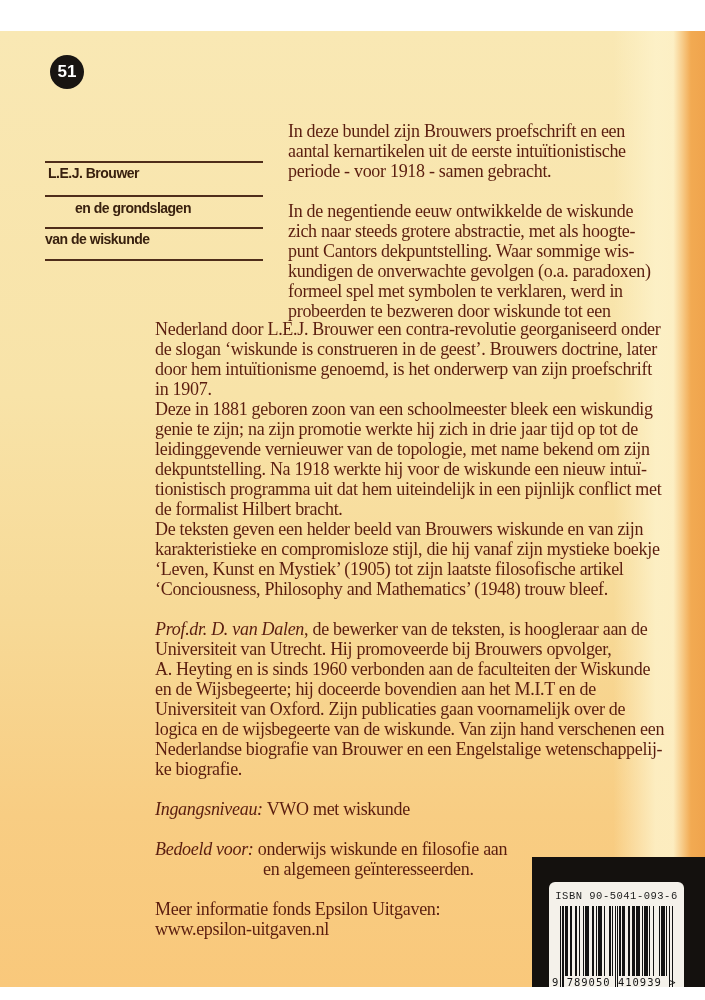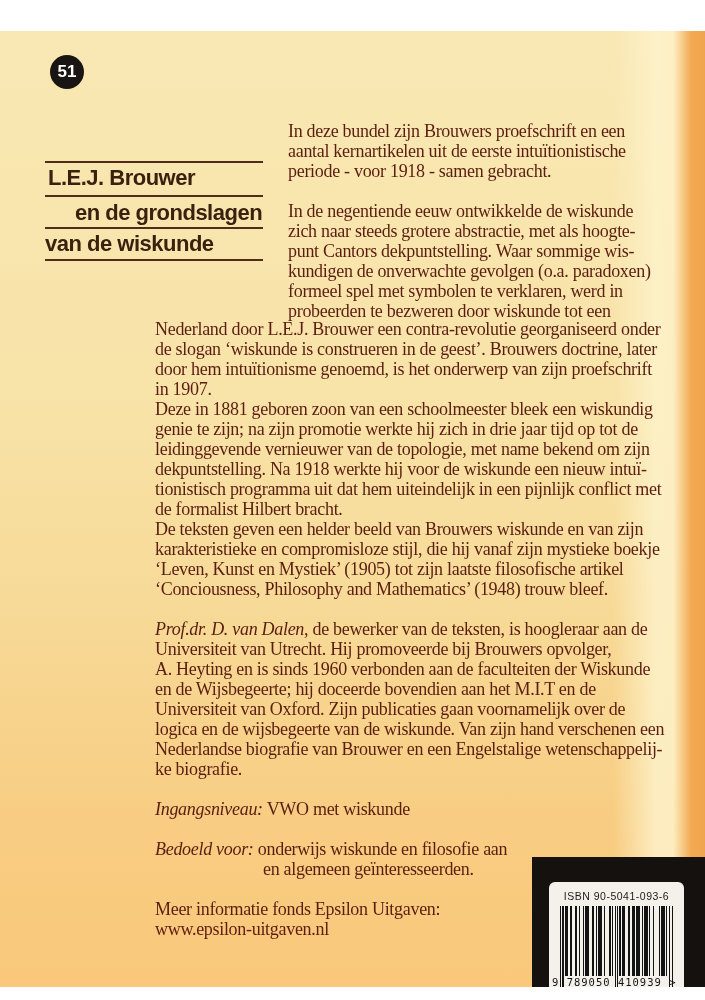--- a/index.html
+++ b/index.html
@@ -24,39 +24,39 @@
     background:#191512;border-radius:50%;
     display:flex;align-items:center;justify-content:center;
     color:#fff;font-family:"Liberation Sans",sans-serif;
     font-weight:bold;font-size:17px;
   }
   .title-block{position:absolute;left:45px;top:0;width:218px;}
   .t-rule{position:absolute;left:0;width:218px;height:2px;background:#4f2d1a;}
   .t-line{
     position:absolute;left:0;white-space:nowrap;
     font-family:"Liberation Sans",sans-serif;font-weight:bold;
-    font-size:22px;letter-spacing:-0.5px;color:#39210f;
+    font-size:14px;letter-spacing:-0.5px;color:#39210f;
   }
   .textblock{position:absolute;color:#5a1d0f;font-size:18px;letter-spacing:-0.3px;}
   .textblock .tl{height:20px;line-height:20px;white-space:nowrap;}
   .intro-col{left:288px;top:90px;width:360px;}
   .main-text{left:155px;top:288px;width:530px;}
   i{}
   .isbn-panel{
     position:absolute;left:532px;top:826px;width:173px;height:174px;
     background:#14110e;
   }
   .barcode-box{
     position:absolute;left:17px;top:25px;width:135px;height:121px;
     background:#f4f1ea;border-radius:6px;
   }
   .isbn-label{
     position:absolute;top:8px;left:0;width:100%;
     text-align:center;
-    font-family:Liberation Sans, sans-serif;
+    font-family:Liberation Mono, monospace;
     font-size:10.5px;letter-spacing:0.5px;color:#1b1b1b;
   }
   .bars{
     position:absolute;left:11px;top:24px;height:84px;
     display:flex;align-items:flex-start;
   }
   .bar{width:1.2px;height:70px;flex:none;}
   .bar.on{background:#131313;}
   .bar.on.guard{height:84px;}
   .digits{

